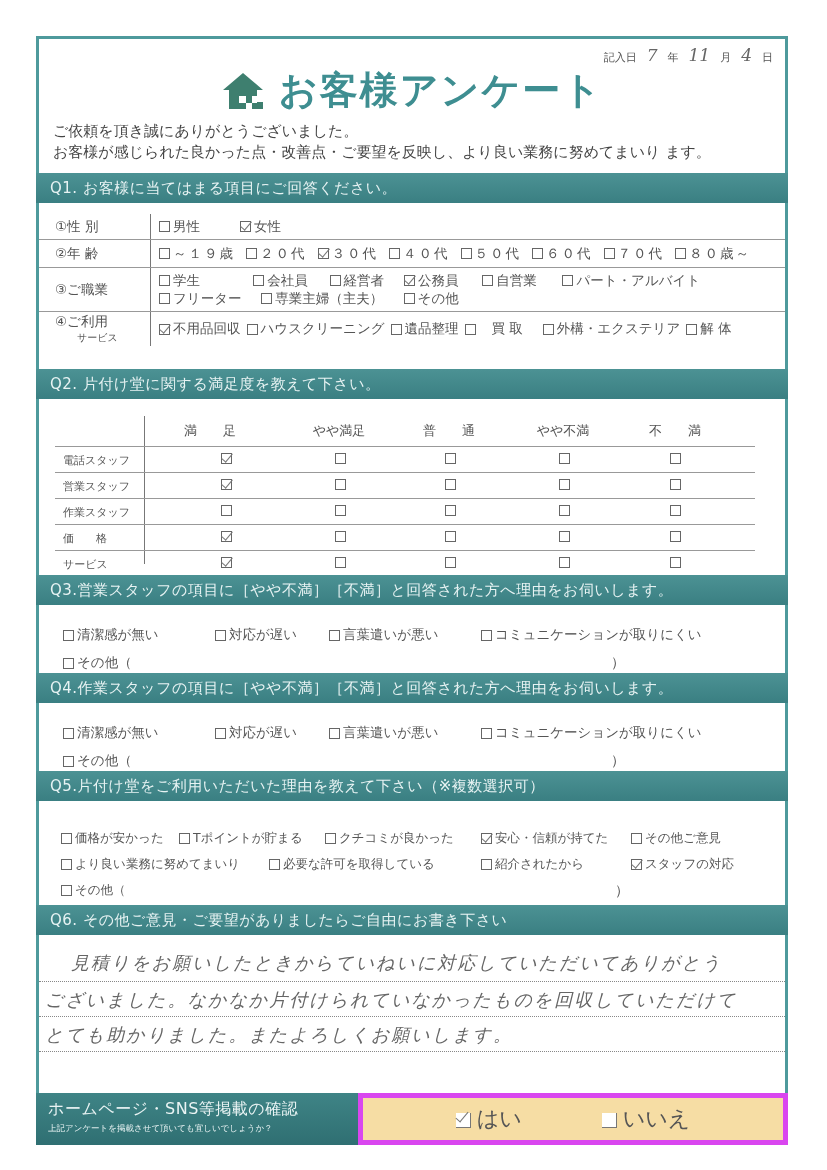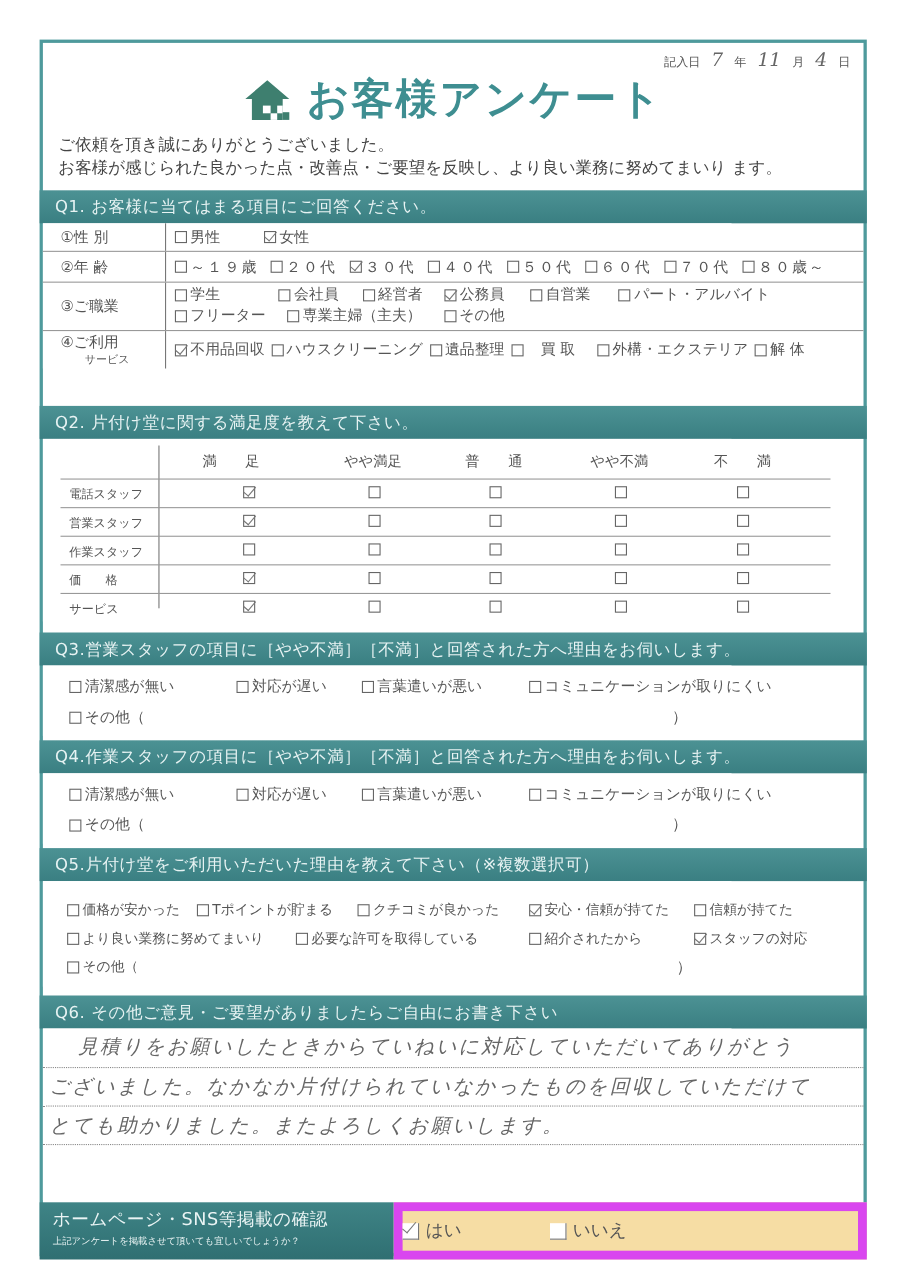--- a/index.html
+++ b/index.html
@@ -16,21 +16,21 @@
   .title-row { position: absolute; left: 0; right: 0; top: 26px; display: flex; justify-content: center; align-items: center; gap: 14px; }
   .title-row .title { font-size: 38px; font-weight: bold; color: #3e8e91; letter-spacing: 2px; }
   .house-icon { width: 44px; height: 38px; display: inline-block; }
   .intro { position: absolute; left: 14px; top: 82px; font-size: 15px; color: #444; line-height: 21px; }
 
   .qbar {
     position: absolute; left: -3px; width: 752px; height: 30px;
     background: linear-gradient(180deg, #4c9294 0%, #3a7f82 100%);
     color: #e7f3f3; font-size: 15px; line-height: 30px; padding-left: 14px; letter-spacing: 0.5px;
   }
-  .qpanel { position: absolute; left: 0; width: 626px; background: #fff; }
+  .qpanel { position: absolute; left: 0; width: 626px; background: #fff; margin-top: 11px; }
 
   
   .q1-row { position: absolute; left: 0; width: 746px; border-bottom: 1px solid #999; display: flex; align-items: center; font-size: 13.5px; color: #555; }
   .q1-row:last-child { border-bottom: none; }
   .q1-label { width: 112px; padding-left: 16px; border-right: 1px solid #777; height: 100%; display: flex; flex-direction: column; justify-content: center; }
   .q1-label small { font-size: 10px; padding-left: 22px; }
   .q1-opts { padding-left: 8px; display: flex; flex-wrap: wrap; column-gap: 14px; row-gap: 2px; }
   .opt { white-space: nowrap; display: inline-flex; align-items: center; gap: 3px; }
   .box { display: inline-block; width: 11px; height: 11px; border: 1px solid #666; position: relative; background: #fff; }
   .box.checked::after {
@@ -51,21 +51,21 @@
   .paren-close { position: absolute; right: 40px; font-size: 14px; color: #555; }
 
   
   .hand-line { position: absolute; left: 0; width: 746px; border-bottom: 1px dotted #888; font-family: "DejaVu Serif", serif; font-size: 18px; color: #666; font-style: italic; padding-left: 6px; letter-spacing: 2px; }
 
   
   .footer { position: absolute; left: -3px; top: 1054px; width: 752px; height: 52px; display: flex; }
   .footer-left { width: 322px; background: linear-gradient(180deg, #3f8486 0%, #2f6f72 100%); color: #eaf4f4; padding: 6px 0 0 12px; }
   .footer-left .big { font-size: 16px; letter-spacing: 0.5px; }
   .footer-left .small { font-size: 8.5px; margin-top: 3px; }
-  .footer-right { flex: 1; background: #f6dda4; border: 8px solid #d946ef; display: flex; align-items: center; gap: 80px; font-size: 16px; color: #555; }
+  .footer-right { flex: 1; background: #f6dda4; border: 5px solid #d946ef; display: flex; align-items: center; justify-content: center; gap: 80px; font-size: 22px; color: #555; }
   .footer-right .fbox { width: 15px; height: 15px; background: #fff; border-right: 1px solid #777; border-bottom: 1px solid #777; position: relative; display: inline-block; margin-right: 6px; vertical-align: middle; }
   .footer-right .fbox.checked::after { content: ""; position: absolute; left: 3px; top: -4px; width: 5px; height: 12px; border-right: 1px solid #777; border-bottom: 1px solid #777; transform: rotate(40deg); }
 </style>
 </head>
 <body>
 
 <div class="sheet">
 
   <div class="date-row">
     <span>記入日</span>
@@ -349,21 +349,21 @@
       <span class="opt" style="width:156px;">
           <span class="box"></span>
           <span>クチコミが良かった</span>
         </span>
       <span class="opt" style="width:150px;">
           <span class="box checked"></span>
           <span>安心・信頼が持てた</span>
         </span>
       <span class="opt">
           <span class="box"></span>
-          <span>信頼が持てた</span>
+          <span>その他ご意見</span>
         </span>
     </div>
     <div class="opt-line" style="left:22px; top:44px; font-size:12.5px;">
       <span class="opt" style="width:208px;">
           <span class="box"></span>
           <span>より良い業務に努めてまいり</span>
         </span>
       <span class="opt" style="width:212px;">
           <span class="box"></span>
           <span>必要な許可を取得している</span>

